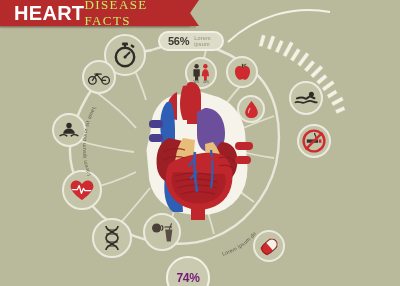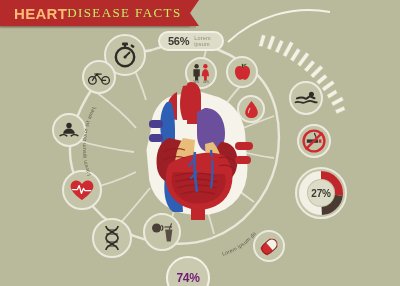--- a/index.html
+++ b/index.html
@@ -23,21 +23,21 @@
     content:"";position:absolute;left:190px;top:0;
     border-top:13px solid #b52a2a;border-bottom:13px solid #b52a2a;
     border-right:9px solid transparent;
   }
   .banner-shadow{
     position:absolute;left:0;top:26px;width:196px;height:3px;
     background:linear-gradient(to bottom,rgba(90,20,20,.30),rgba(90,20,20,0));
     z-index:39;
   }
   .t-heart{
-    color:#fdba74;font-weight:bold;font-size:15px;letter-spacing:.3px;
+    color:#ffffff;font-weight:bold;font-size:20px;letter-spacing:.3px;
     margin-left:14px;font-family:"Liberation Sans",sans-serif;
   }
   .t-rest{
     color:#bef264;font-size:13px;letter-spacing:1.4px;
     font-family:"Liberation Serif",serif;
   }
 
   
   svg.layer{position:absolute;left:0;top:0;width:400px;height:286px;}
   .net{fill:none;stroke:#eceade;stroke-width:2.4;opacity:.95;}
@@ -324,28 +324,18 @@
 
       <path d="M52,128 L52,140 L66,140 L66,126 Z" fill="#c0272d"></path>
     </svg>
   </div>
 
   <div class="pill" style="left:158px;top:31px;width:66px;">
     <span class="pc">56%</span>
     <span class="pt">Lorem ipsum</span>
   </div>
 
-  <div class="donut" style="left:295px;top:167px;">
-    <svg width="52" height="52" viewBox="0 0 52 52">
-      <circle cx="26" cy="26" r="25" fill="#c3c4a8" stroke="#eceade" stroke-width="2"></circle>
-      <circle cx="26" cy="26" r="18" fill="none" stroke="#f2f0e4" stroke-width="8"></circle>
-      <circle id="seg1" cx="26" cy="26" r="18" fill="none" stroke="#c0272d" stroke-width="8" stroke-dasharray="30.54 82.56" transform="rotate(-90 26 26)"></circle>
-      <circle id="seg2" cx="26" cy="26" r="18" fill="none" stroke="#4a3a31" stroke-width="8" stroke-dasharray="24.88 88.22" transform="rotate(-90 26 26)" stroke-dashoffset="-30.54"></circle>
-      <circle cx="26" cy="26" r="13" fill="#dcdcc8"></circle>
-    </svg>
-    <div class="dlabel">27%</div>
-  </div>
 
   <div class="circ74" style="left:166px;top:256px;">
     <span>74%</span>
   </div>
 
 </div>
 
 </body></html>

